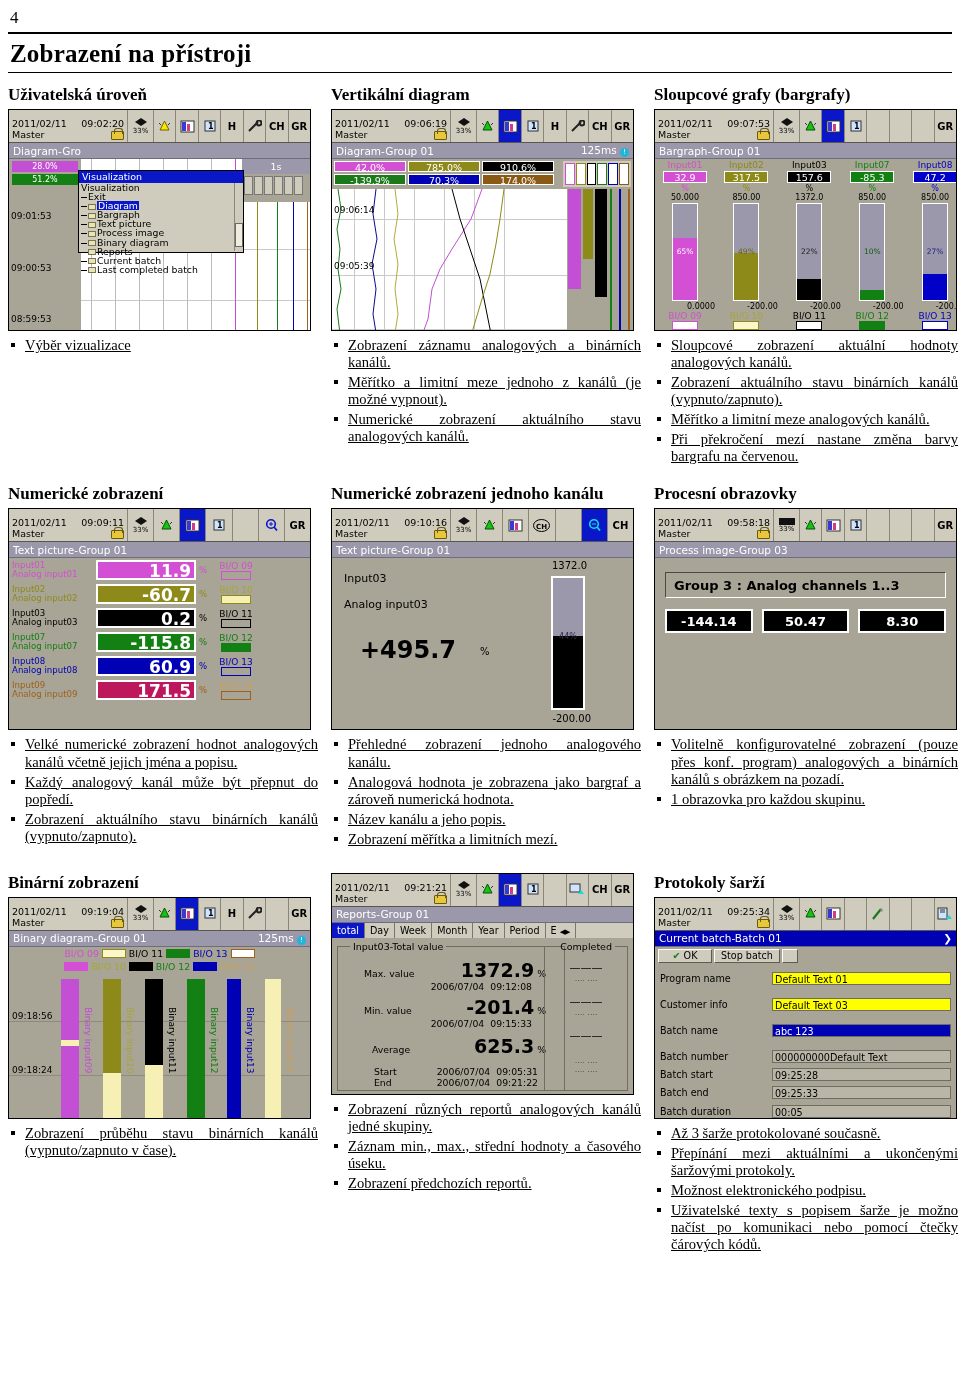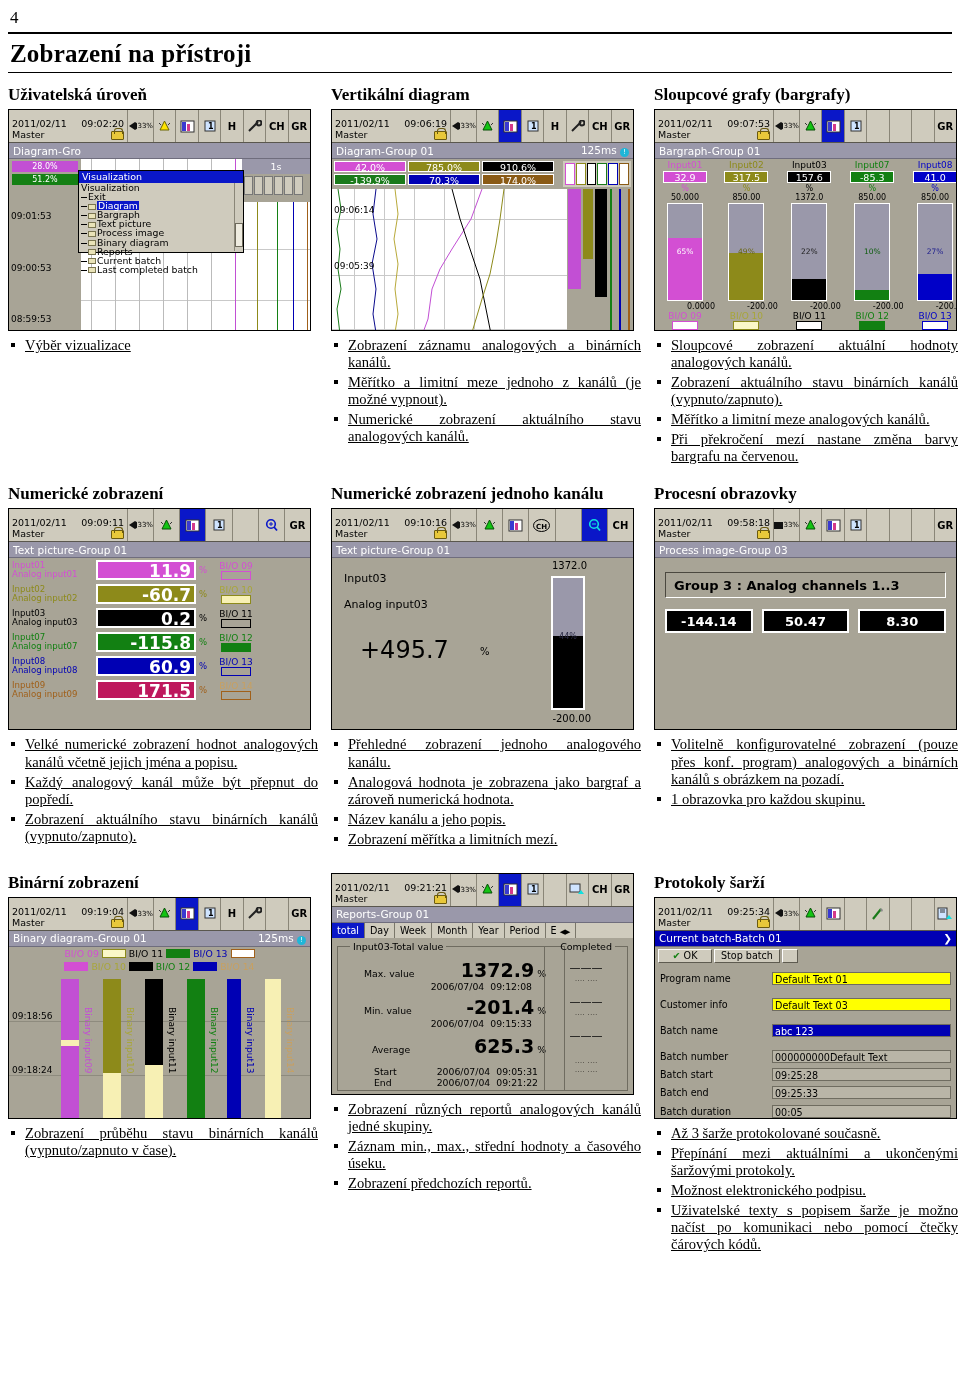--- a/index.html
+++ b/index.html
@@ -44,21 +44,21 @@
 
   .titlebar {
     height:33px; background:#cfcbbd; border-bottom:1px solid #5a574e;
     display:flex; align-items:stretch;
   }
   .tb-date { width:118px; padding:9px 3px; line-height:1.15; position:relative; background:#cfcbbd; }
   .tb-date .d1 { font-size:9.5px; color:#000; display:flex; justify-content:space-between; }
   .tb-date .d2 { font-size:9.5px; color:#000; display:flex; justify-content:space-between; align-items:center;}
   .lockico { width:13px; height:9px; background:#e8c83a; border:1px solid #6a5a10; border-radius:1px; display:inline-block; position:relative;}
   .lockico:before{content:""; position:absolute; left:2px; top:-4px; width:7px; height:5px; border:1px solid #6a5a10; border-bottom:none; border-radius:3px 3px 0 0;}
-  .tb-mem { width:26px; border-left:1px solid #8a8678; display:flex; flex-direction:row; align-items:center; justify-content:center; font-size:7px; }
+  .tb-mem { width:26px; border-left:1px solid #8a8678; display:flex; flex-direction:column; align-items:center; justify-content:center; font-size:7px; }
   .tb-btn {
     flex:1; border-left:1px solid #8a8678; display:flex; align-items:center; justify-content:center;
     font-size:10px; font-weight:bold; color:#000; background:#cfcbbd; position:relative;
   }
   .tb-btn.sel { background:#0a17c8; }
   .grouphdr {
     height:16px; background:#9a98aa; color:#fff; font-size:10.5px;
     display:flex; align-items:center; padding:0 4px; justify-content:space-between;
     border-bottom:1px solid #6f6d7d;
   }
@@ -109,21 +109,21 @@
   .vd-plot { position:absolute; left:0; right:0; top:30px; bottom:0; background:#fff; }
   .vd-bars { position:absolute; right:0; top:30px; bottom:0; width:66px; background:#a8a496;}
 
   
   .bg-grid { display:grid; grid-template-columns:repeat(6,1fr); width:100%; height:100%; }
   .bg-col { position:relative; display:flex; flex-direction:column; align-items:center; font-size:8.4px; }
   .bg-name { font-size:9px; margin-top:1px; }
   .bg-valbox { width:44px; height:12px; color:#fff; font-size:9.5px; text-align:center; line-height:12px; border:1px solid #fff; margin-top:1px;}
   .bg-unit { font-size:8px; margin-top:1px;}
   .bg-max { font-size:8px; }
-  .bg-bar { width:36px; flex:1; background:#9a98aa; border:1px solid #fff; position:relative; margin:1px 0; }
+  .bg-bar { width:26px; flex:1; background:#9a98aa; border:1px solid #fff; position:relative; margin:1px 0; }
   .bg-fill { position:absolute; left:0; right:0; bottom:0; }
   .bg-pct { position:absolute; left:0; right:0; text-align:center; font-size:7.5px; }
   .bg-min { font-size:8px;margin-left:32px; }
   .bg-bio { font-size:9px; }
   .bg-sw { width:26px; height:9px; border:1px solid #666; background:#fff; position:relative;}
 
   
   .num-row { display:flex; align-items:center; height:24px; padding:0 3px; }
   .num-lab { width:84px; font-size:8.6px; line-height:9.4px; }
   .num-box { width:100px; height:20px; border:2px solid #fff; color:#fff; font-size:17px; font-weight:bold; text-align:right; padding-right:3px; line-height:18px;}
@@ -523,21 +523,21 @@
                 <div class="bg-fill" style="background:#128012;height:10%;"></div>
                 <div class="bg-pct" style="top:45%;color:#0d5c0d;">10%</div>
               </div>
               <div class="bg-min">-200.00</div>
               <div class="bg-bio" style="color:#128012;">BI/O 12</div>
               <div class="bg-sw" style="border-color:#128012;background:#128012;"></div>
             </div>
 
             <div class="bg-col">
               <div class="bg-name" style="color:#0000c8;">Input08</div>
-              <div class="bg-valbox" style="background:#0000c8;">41.0</div>
+              <div class="bg-valbox" style="background:#0000c8;">47.2</div>
               <div class="bg-unit" style="color:#0000c8;">%</div>
               <div class="bg-max">850.00</div>
               <div class="bg-bar">
                 <div class="bg-fill" style="background:#0000c8;height:27%;"></div>
                 <div class="bg-pct" style="top:45%;color:#1a1a8c;">27%</div>
               </div>
               <div class="bg-min">-200.00</div>
               <div class="bg-bio" style="color:#0000c8;">BI/O 13</div>
               <div class="bg-sw" style="border-color:#0000c8;"></div>
             </div>
@@ -765,21 +765,21 @@
           <div class="tb-btn">CH</div>
         </div>
 
         <div class="grouphdr">
           <span>Text picture-Group 01</span>
         </div>
 
         <div class="body">
           <div style="position:absolute;left:12px;top:14px;font-size:11px;">Input03</div>
           <div style="position:absolute;left:12px;top:40px;font-size:11px;">Analog input03</div>
-          <div style="position:absolute;left:28px;top:78px;font-size:24px;font-weight:normal;">+495.7</div>
+          <div style="position:absolute;left:28px;top:78px;font-size:24px;font-weight:bold;">+495.7</div>
           <div style="position:absolute;left:148px;top:88px;font-size:10px;">%</div>
 
           <div style="position:absolute;right:46px;top:2px;font-size:10px;">1372.0</div>
           <div class="sc-bar">
             <div class="sc-fill" style="height:56%;"></div>
             <div style="position:absolute;left:0;right:0;top:41%;text-align:center;font-size:8px;color:#2b2b45;">44%</div>
           </div>
           <div style="position:absolute;right:42px;top:155px;font-size:10px;">-200.00</div>
         </div>
       </div>

